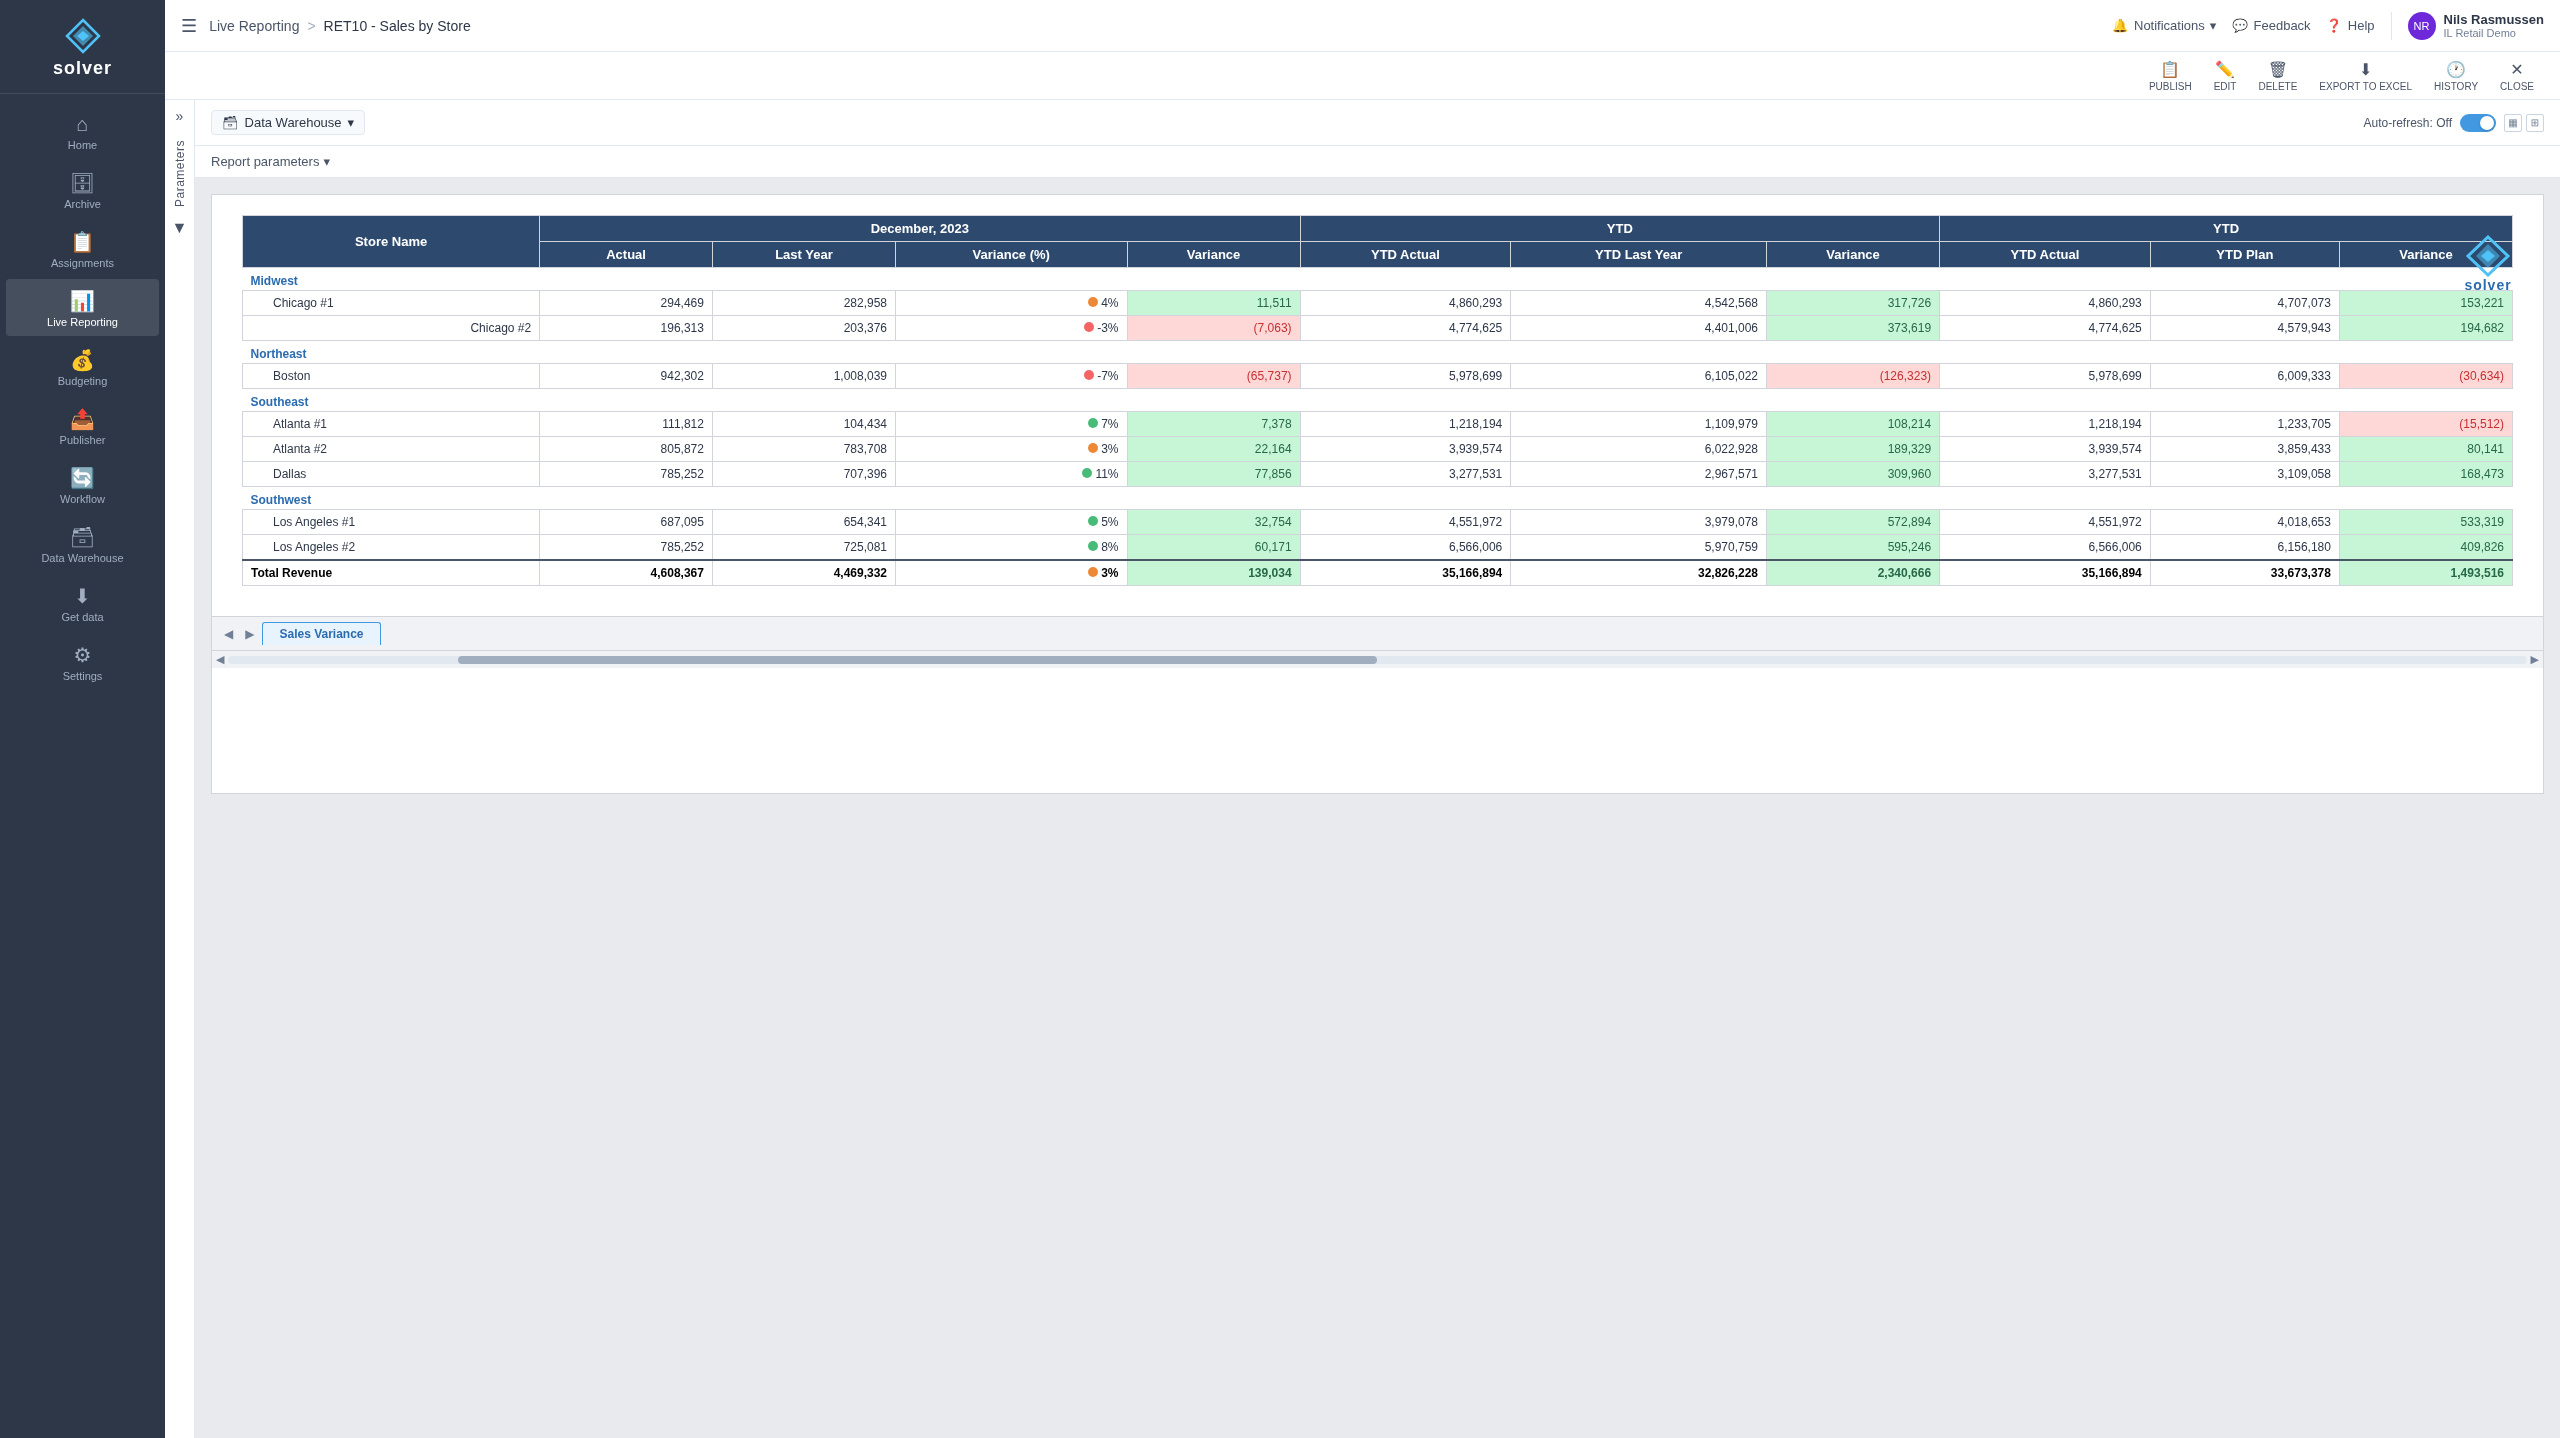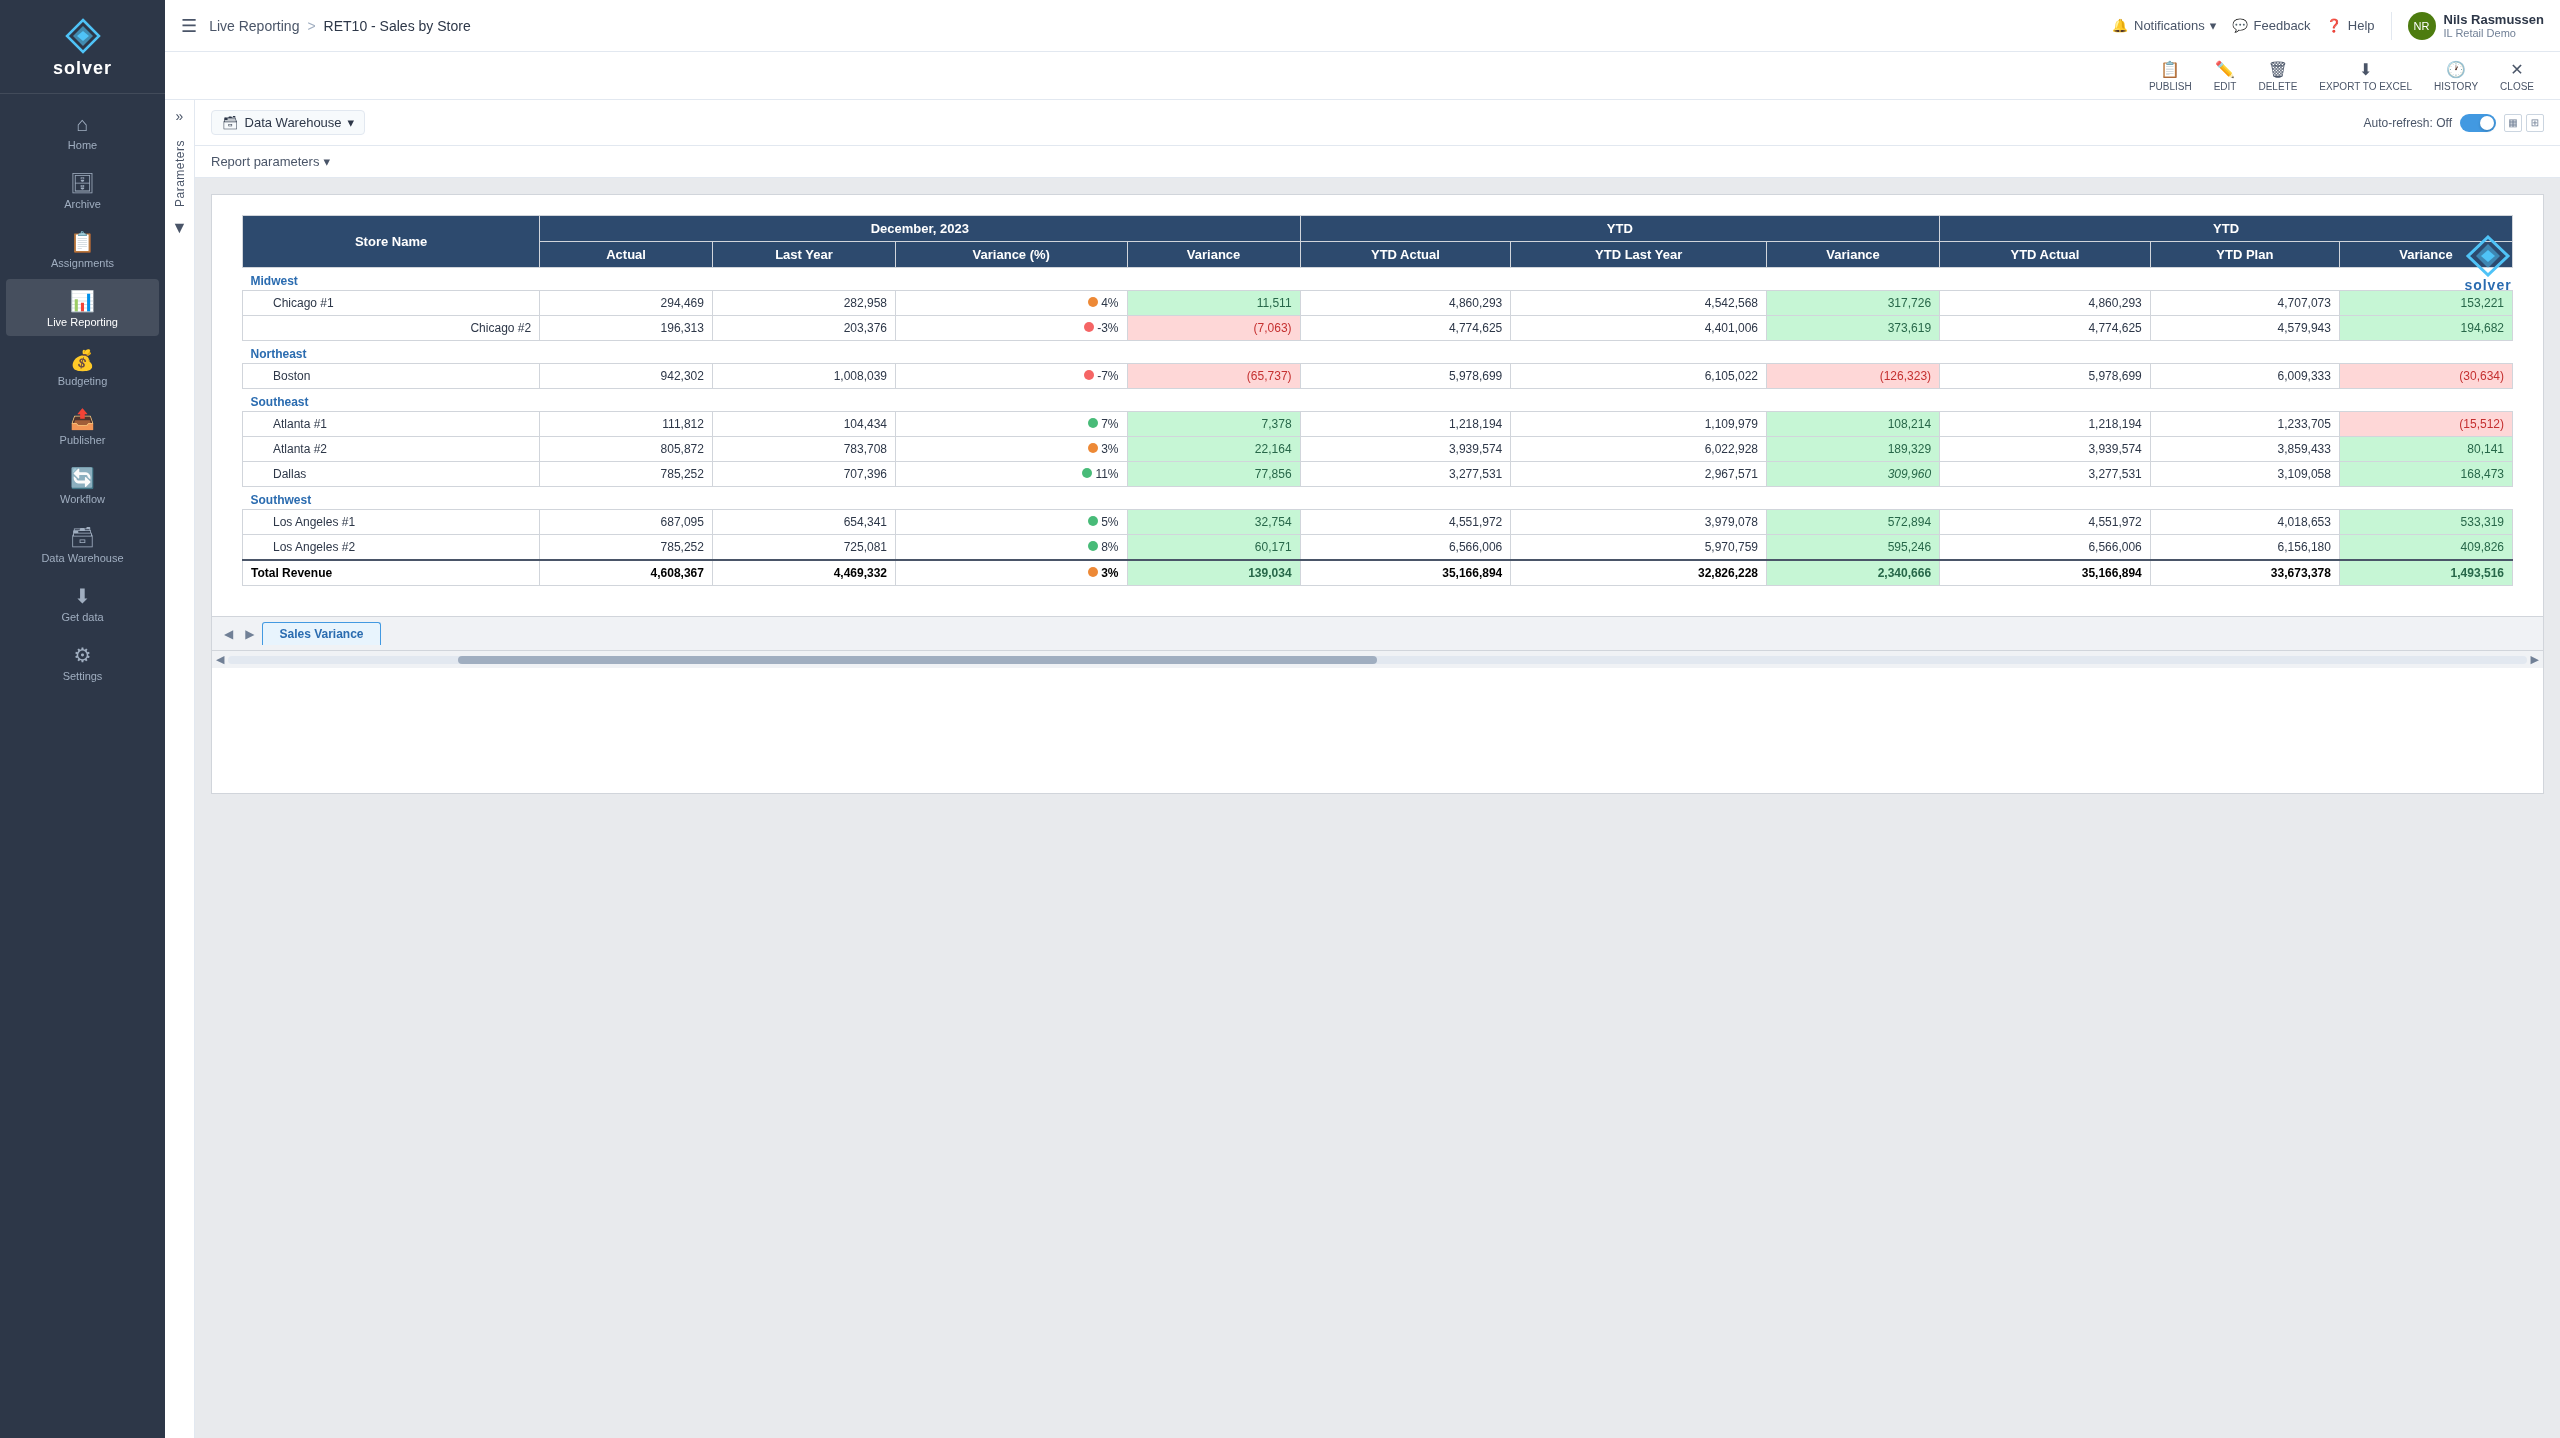--- a/index.html
+++ b/index.html
@@ -71,21 +71,21 @@
       height: 52px;
       flex-shrink: 0;
     }
     .hamburger { font-size: 18px; color: #4a5568; cursor: pointer; margin-right: 12px; }
     .breadcrumb { display: flex; align-items: center; color: #4a5568; font-size: 14px; }
     .breadcrumb-sep { margin: 0 8px; color: #a0aec0; }
     .breadcrumb-current { color: #2d3748; font-weight: 500; }
     .topbar-right { margin-left: auto; display: flex; align-items: center; gap: 16px; }
     .topbar-btn { display: flex; align-items: center; gap: 5px; color: #4a5568; cursor: pointer; font-size: 13px; }
     .user-info { display: flex; align-items: center; gap: 8px; color: #2d3748; font-size: 13px; }
-    .user-avatar { width: 28px; height: 28px; background: #4d7c0f; border-radius: 50%; display: flex; align-items: center; justify-content: center; color: #fff; font-size: 11px; }
+    .user-avatar { width: 28px; height: 28px; background: #6d28d9; border-radius: 50%; display: flex; align-items: center; justify-content: center; color: #fff; font-size: 11px; }
     .user-details { display: flex; flex-direction: column; }
     .user-name { font-weight: 600; font-size: 13px; }
     .user-role { font-size: 11px; color: #718096; }
     .divider-v { width: 1px; height: 28px; background: #e2e8f0; }
 
     
     #toolbar {
       background: #fff;
       border-bottom: 1px solid #e2e8f0;
       display: flex;
@@ -628,21 +628,21 @@
                     <td class="variance-pos" style="text-align: right;">80,141</td>
                   </tr>
                   <tr class="data-row">
                     <td style="text-align: left;">Dallas</td>
                     <td style="text-align: right;">785,252</td>
                     <td style="text-align: right;">707,396</td>
                     <td style="text-align: right;"><span class="dot-green"></span> 11%</td>
                     <td class="variance-pos" style="text-align: right;">77,856</td>
                     <td style="text-align: right;">3,277,531</td>
                     <td style="text-align: right;">2,967,571</td>
-                    <td class="variance-pos" style="text-align: right; font-style: italic;">309,960</td>
+                    <td class="variance-pos" style="text-align: right;">309,960</td>
                     <td style="text-align: right;">3,277,531</td>
                     <td style="text-align: right;">3,109,058</td>
                     <td class="variance-pos" style="text-align: right;">168,473</td>
                   </tr>
                   <tr class="section-row">
                     <td colspan="11">Southwest</td>
                   </tr>
                   <tr class="data-row">
                     <td style="text-align: left;">Los Angeles #1</td>
                     <td style="text-align: right;">687,095</td>

